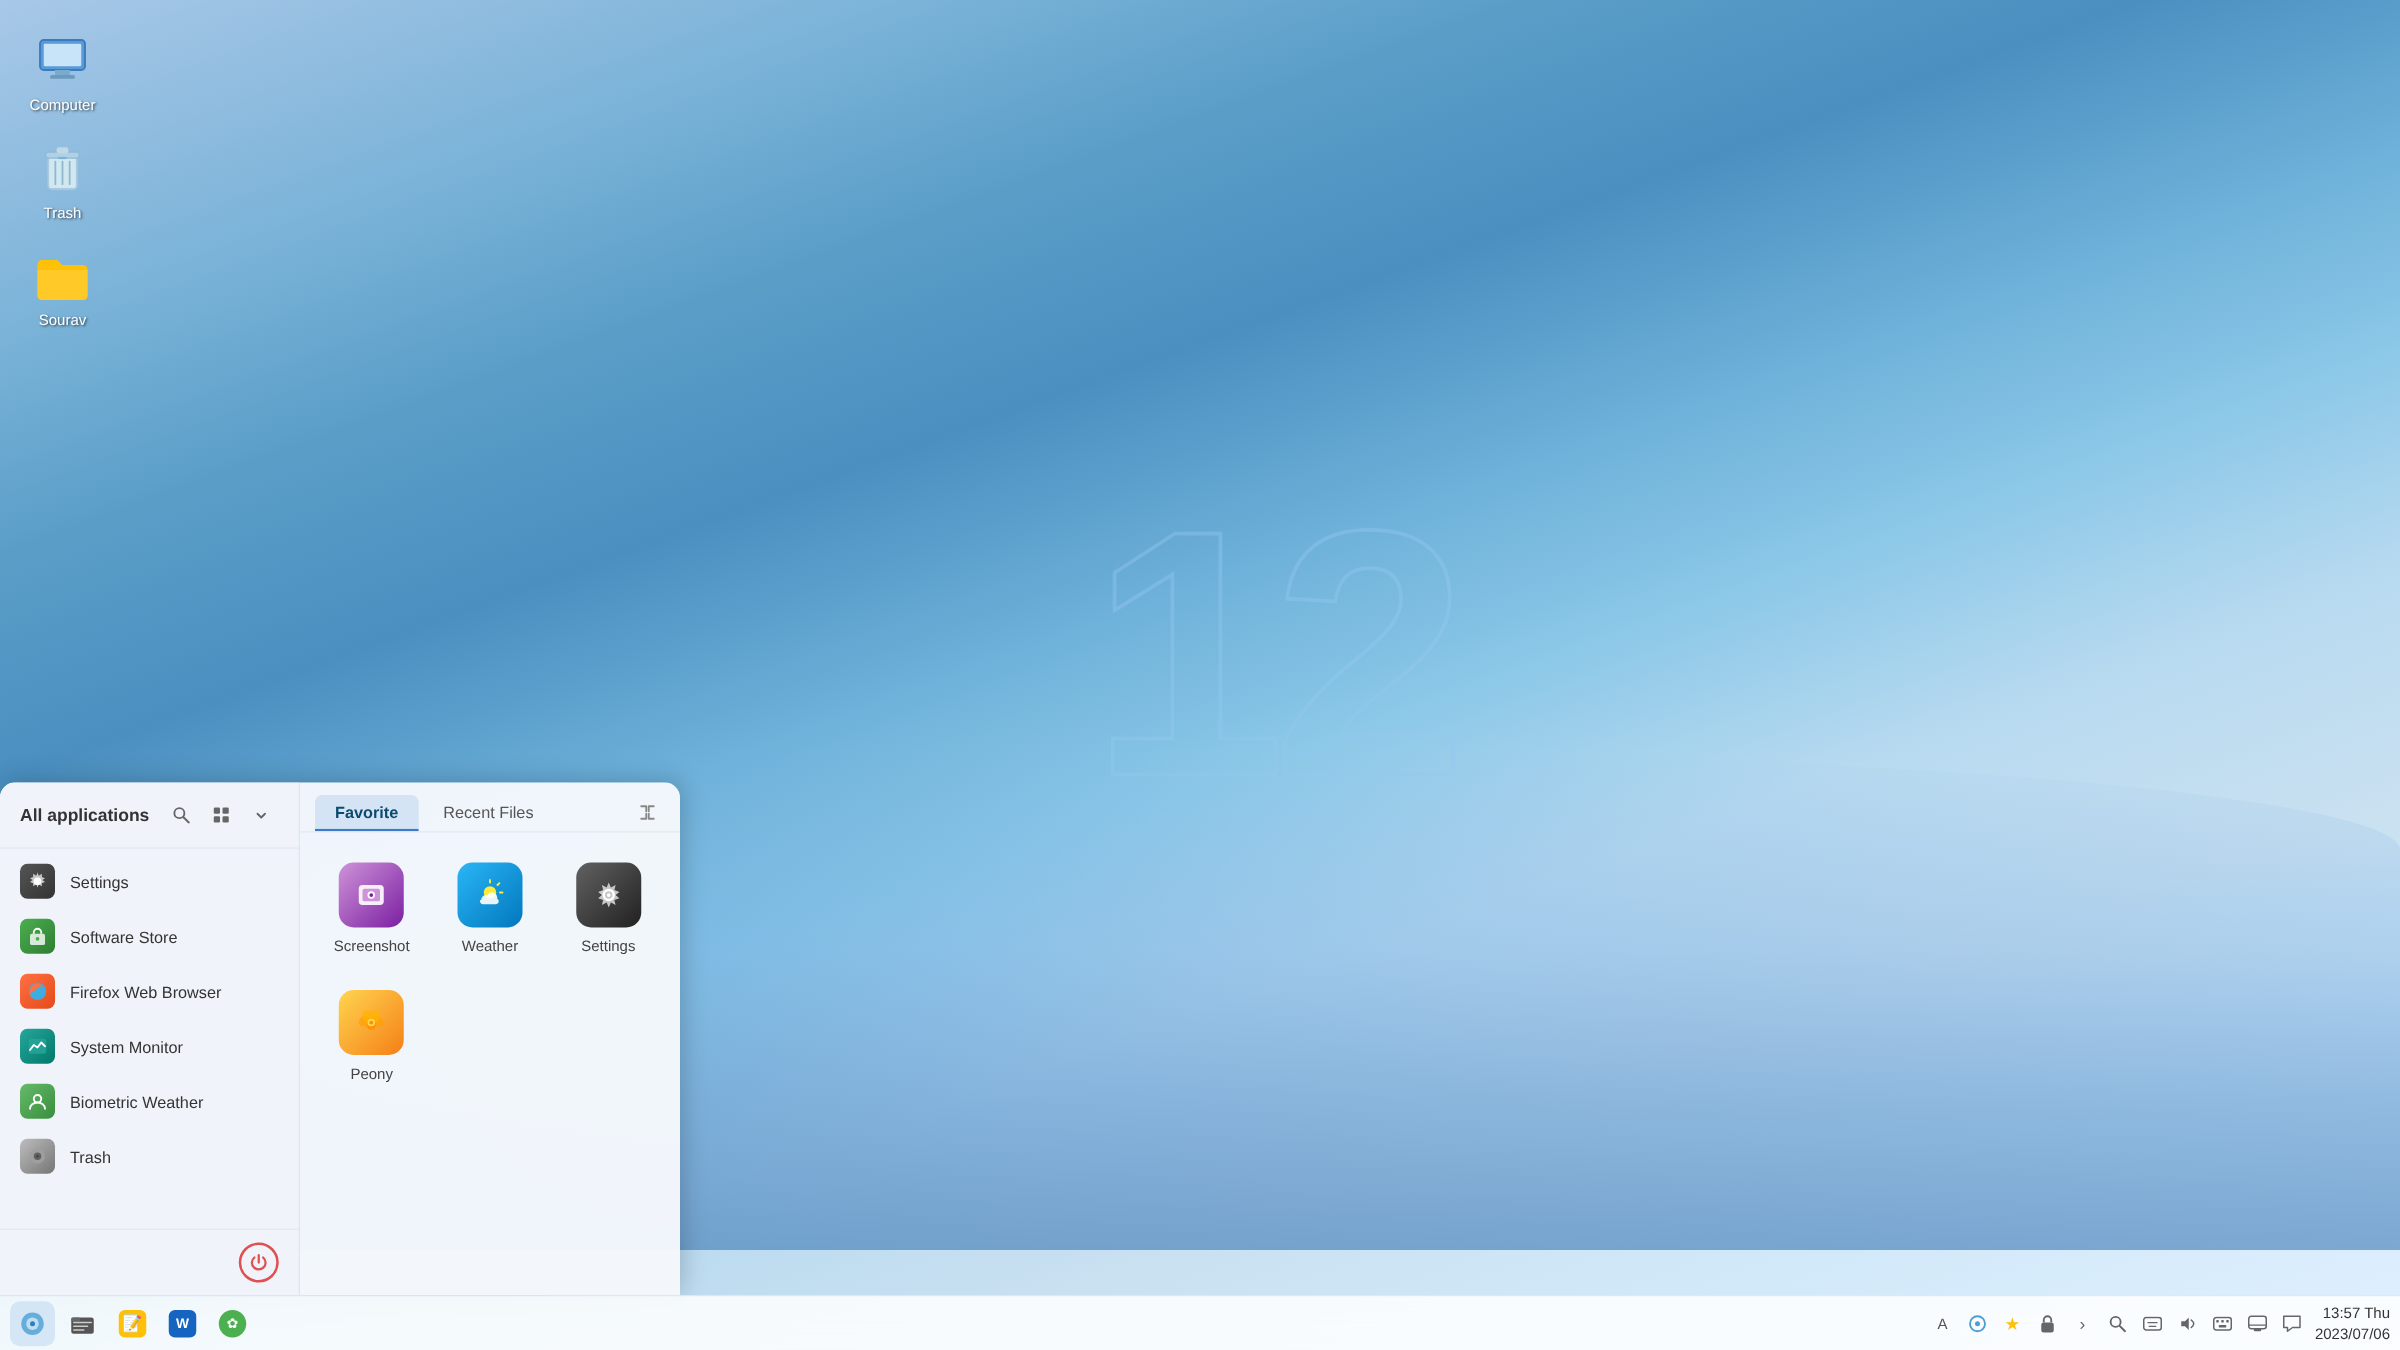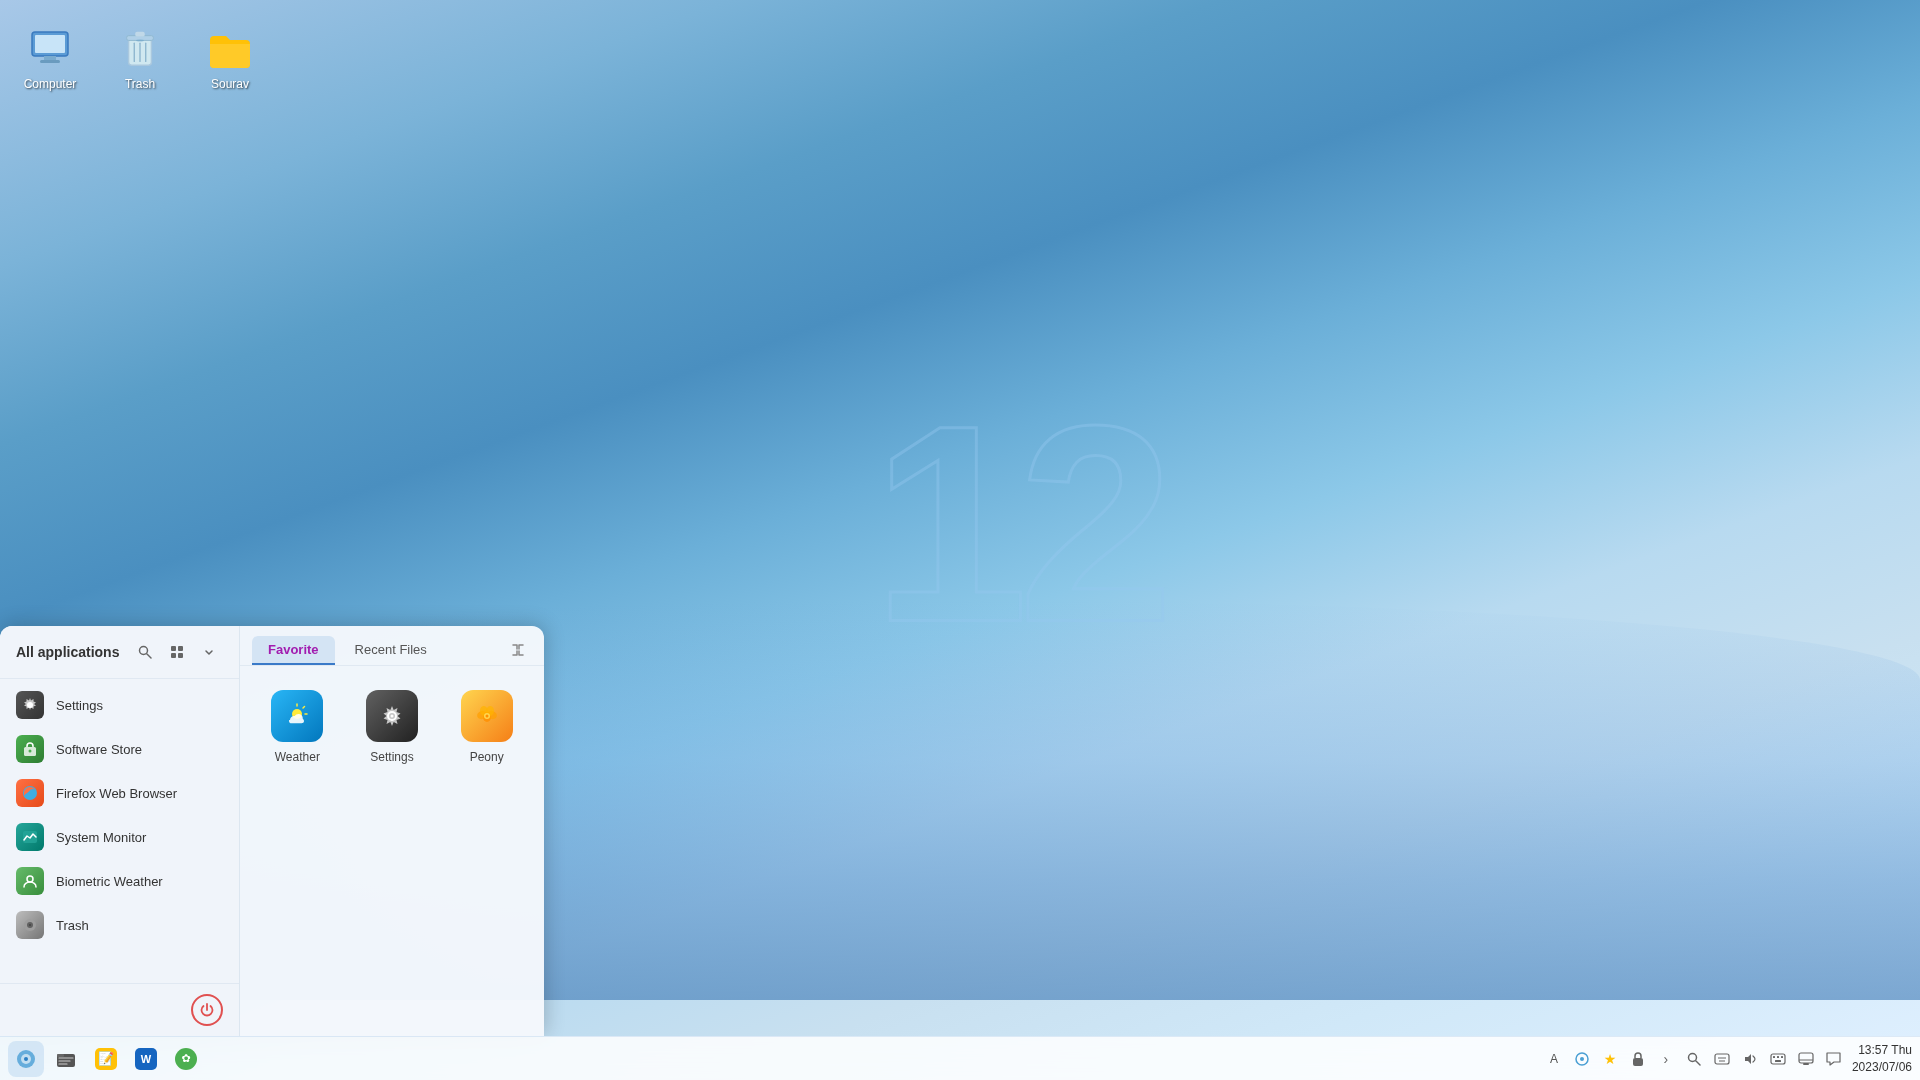--- a/index.html
+++ b/index.html
@@ -29,21 +29,21 @@
       background: linear-gradient(180deg, transparent 0%, rgba(100,160,220,0.3) 40%, rgba(80,140,200,0.5) 70%, rgba(60,120,180,0.6) 100%);
       border-radius: 50% 50% 0 0 / 20% 20% 0 0;
     }
 
     
     .desktop-icons {
       position: absolute;
       top: 20px;
       left: 10px;
       display: flex;
-      flex-direction: row;
+      flex-direction: column;
       gap: 10px;
     }
 
     .desktop-icon {
       display: flex;
       flex-direction: column;
       align-items: center;
       width: 80px;
       cursor: pointer;
       padding: 5px;
@@ -271,21 +271,21 @@
     .fav-tab {
       padding: 6px 16px;
       font-size: 13px;
       cursor: pointer;
       border-radius: 6px 6px 0 0;
       color: #555;
     }
 
     .fav-tab.active {
       background: rgba(100,160,220,0.2);
-      color: #a21caf;
+      color: #0c4a6e;
       font-weight: 600;
       border-bottom: 2px solid #3a7ac8;
     }
 
     .favorites-tab-expand {
       margin-left: auto;
       width: 28px;
       height: 28px;
       display: flex;
       align-items: center;
@@ -526,20 +526,31 @@
             <path d="M2 2L6 2L6 6" stroke="#888" stroke-width="1.5" stroke-linecap="round" stroke-linejoin="round"></path>
             <path d="M12 2L8 2L8 6" stroke="#888" stroke-width="1.5" stroke-linecap="round" stroke-linejoin="round"></path>
             <path d="M2 12L6 12L6 8" stroke="#888" stroke-width="1.5" stroke-linecap="round" stroke-linejoin="round"></path>
             <path d="M12 12L8 12L8 8" stroke="#888" stroke-width="1.5" stroke-linecap="round" stroke-linejoin="round"></path>
           </svg>
         </div>
       </div>
 
       <div class="favorites-grid">
 
+        <div class="fav-item">
+          <div class="fav-icon bg-fav-screenshot">
+            <svg width="28" height="28" viewBox="0 0 28 28" fill="none">
+              <rect x="4" y="6" width="20" height="16" rx="3" fill="white" opacity="0.9"></rect>
+              <rect x="7" y="9" width="14" height="10" rx="1.5" fill="#ce93d8"></rect>
+              <circle cx="14" cy="14" r="3" fill="white"></circle>
+              <circle cx="14" cy="14" r="1.5" fill="#7b1fa2"></circle>
+            </svg>
+          </div>
+          <span class="fav-label">Screenshot</span>
+        </div>
 
 
         <div class="fav-item">
           <div class="fav-icon bg-fav-weather">
             <svg width="30" height="28" viewBox="0 0 30 28" fill="none">
               <circle cx="15" cy="12" r="5" fill="#ffeb3b"></circle>
               <line x1="15" y1="4" x2="15" y2="2" stroke="#ffeb3b" stroke-width="1.5" stroke-linecap="round"></line>
               <line x1="21" y1="6" x2="22.5" y2="4.5" stroke="#ffeb3b" stroke-width="1.5" stroke-linecap="round"></line>
               <line x1="23" y1="12" x2="25" y2="12" stroke="#ffeb3b" stroke-width="1.5" stroke-linecap="round"></line>
               <path d="M8 18C8 15.8 9.8 14 12 14C12.3 14 12.5 14 12.8 14.1C13.5 12.8 14.9 12 16.5 12C18.9 12 20.8 13.9 20.8 16.3C20.8 16.5 20.8 16.7 20.7 16.9C21.5 17.3 22 18.1 22 19C22 20.3 20.9 21.3 19.6 21.3H9.4C8.1 21.3 7 20.2 7 18.9C7 18.6 7.1 18.3 7.2 18H8Z" fill="white" opacity="0.9"></path>

